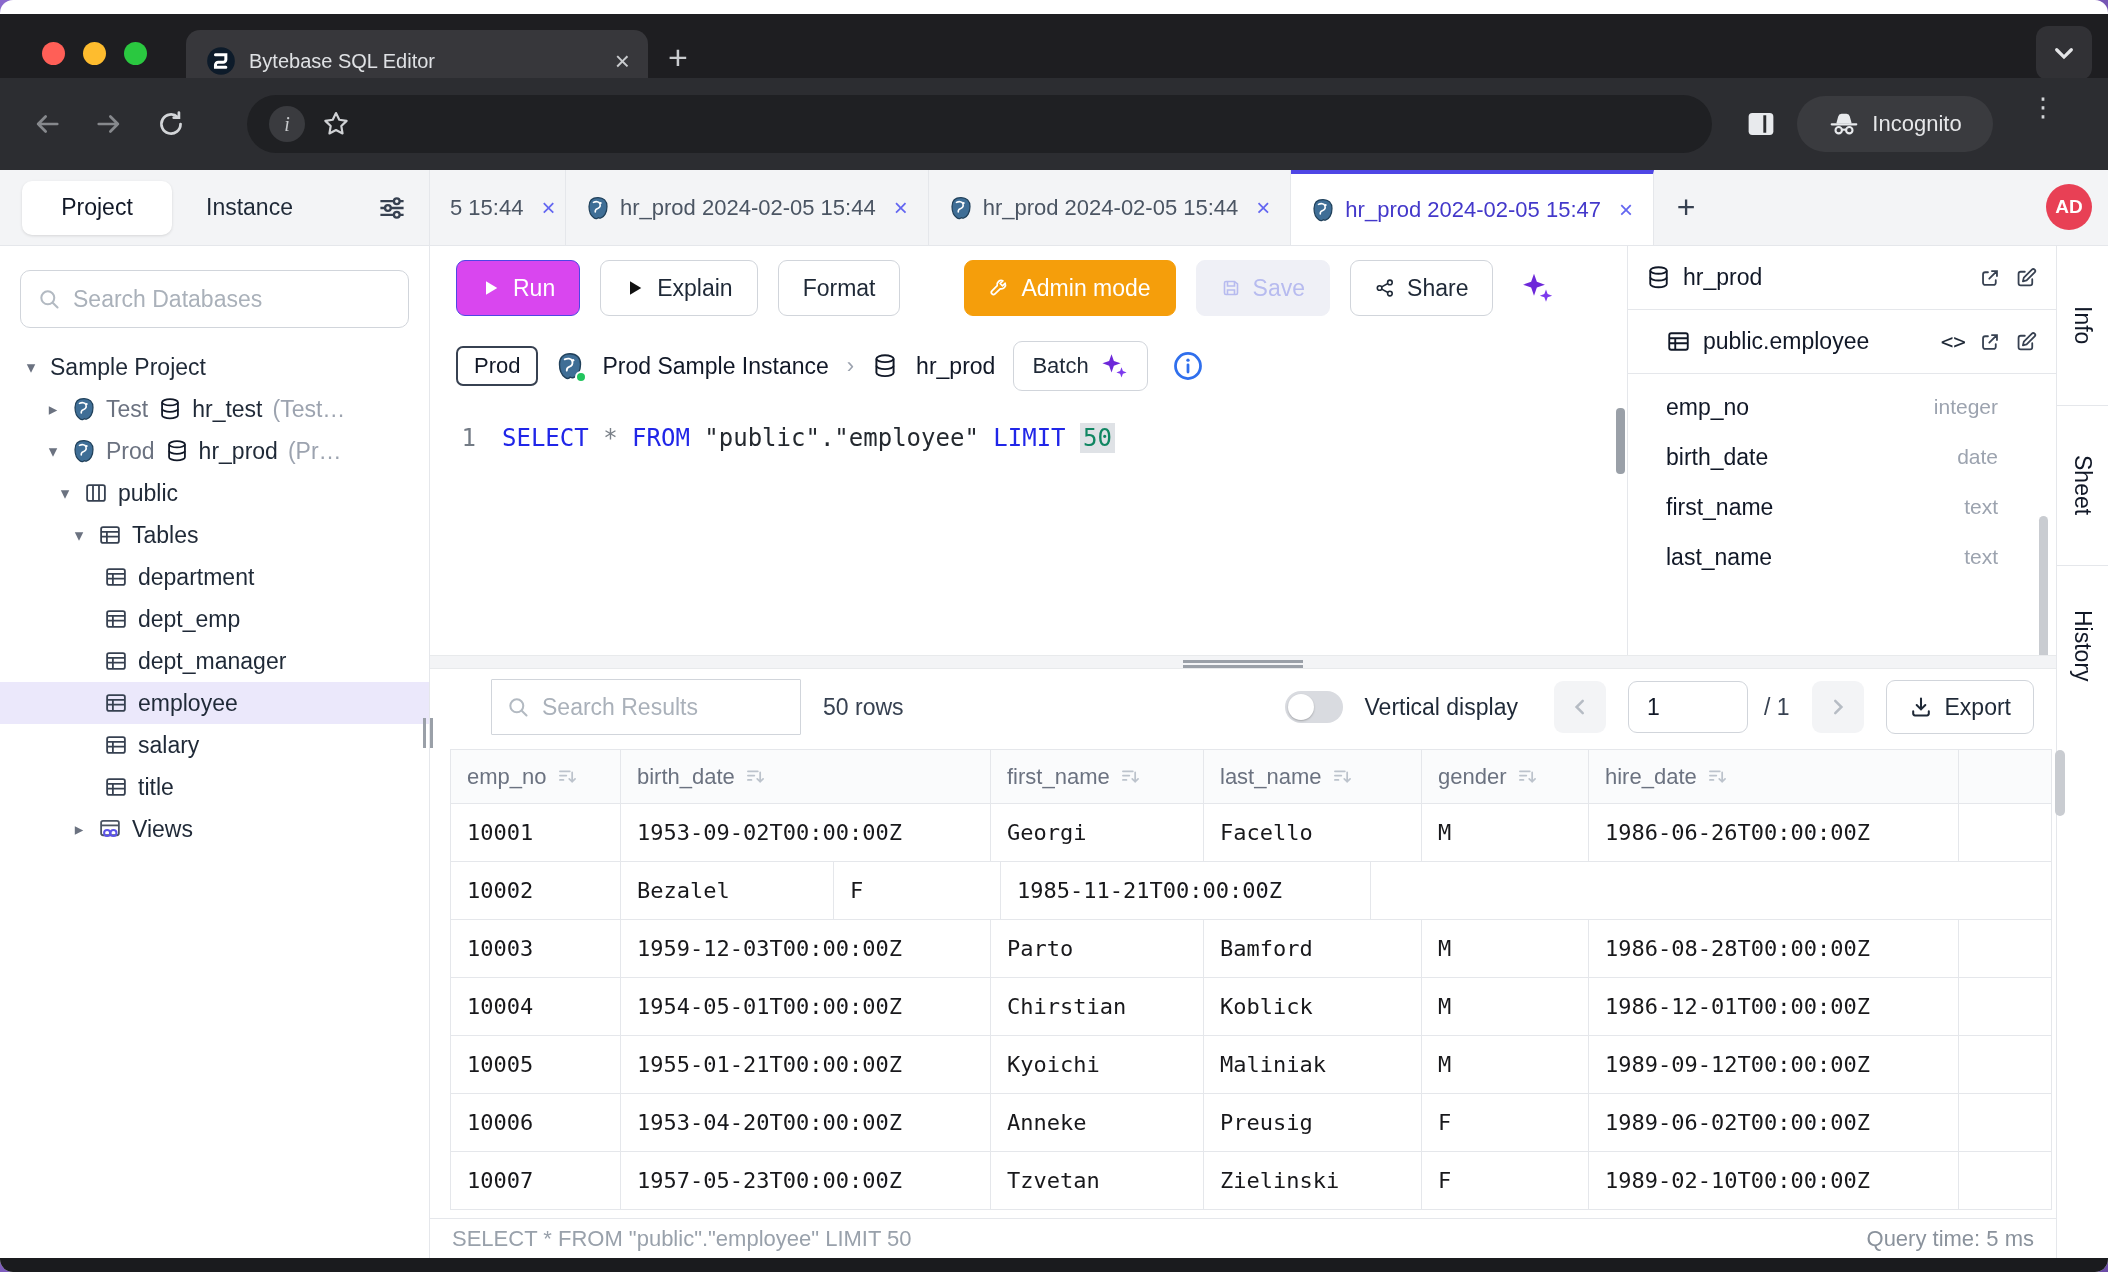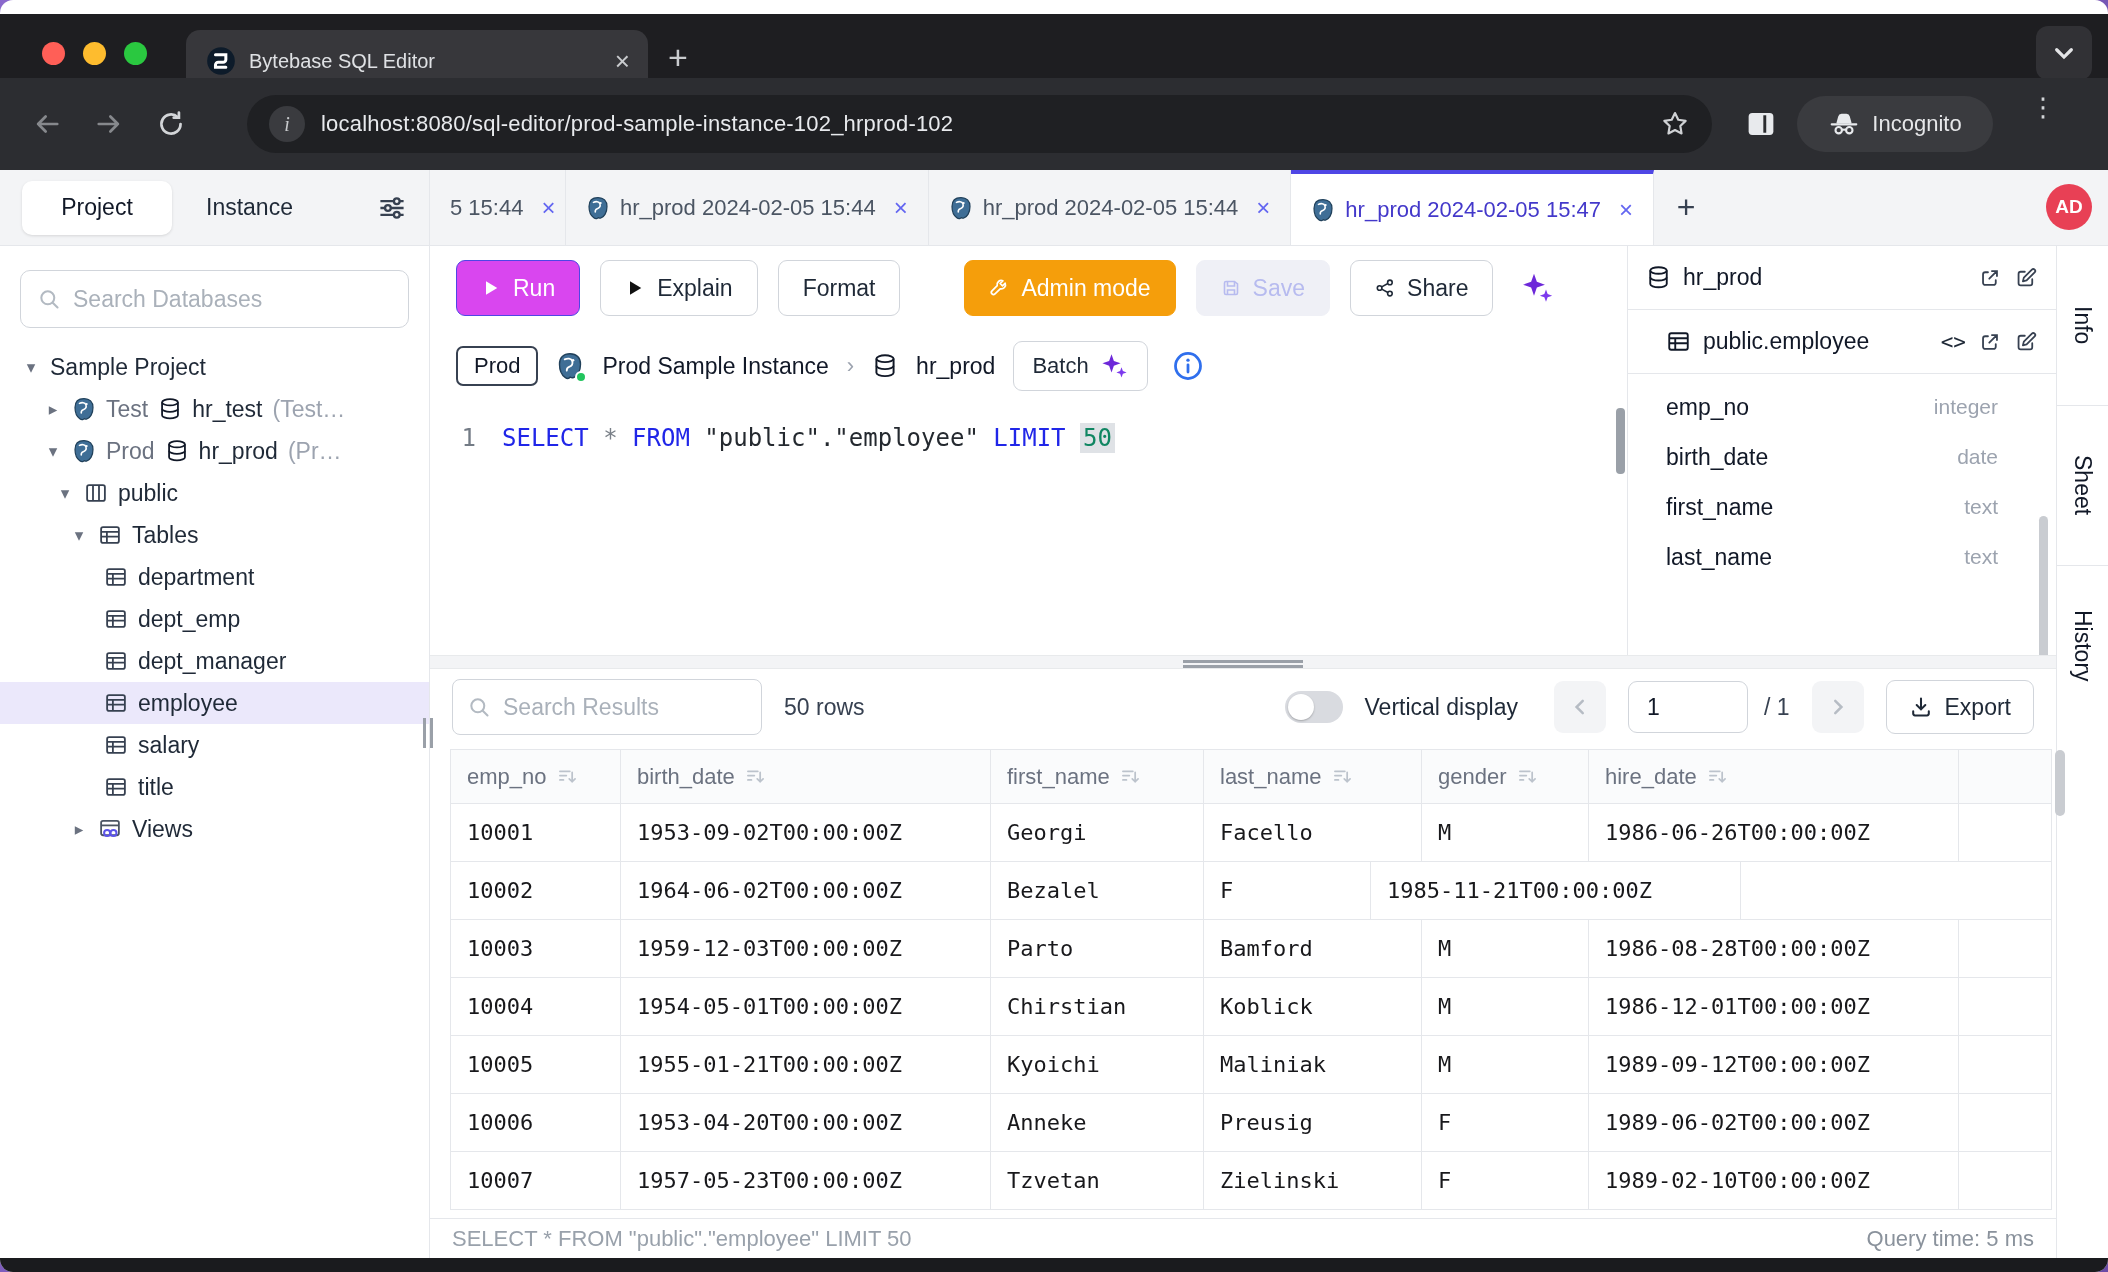--- a/index.html
+++ b/index.html
@@ -133,22 +133,22 @@
 
   
   .h-divider { height:14px; background:#f3f4f6; border-top:1px solid #e8eaec; border-bottom:1px solid #e8eaec;
       position:relative; }
   .h-handle { position:absolute; left:50%; top:2px; transform:translateX(-50%); }
   .h-handle i { display:block; width:120px; height:3px; background:#9aa0a8; margin:2px 0; }
 
   
   .results { flex:1; display:flex; flex-direction:column; min-height:0; position:relative; }
   .res-toolbar { height:76px; display:flex; align-items:center; padding:0 22px; gap:22px; }
-  .res-search { width:310px; height:56px; border:1px solid #d1d5db; border-radius:8px; display:flex;
-      align-items:center; padding:0 14px; gap:12px; color:#b3bac2; }
+  .res-search { width:310px; height:56px; border:1px solid #d1d5db; border-radius:1px; display:flex;
+      align-items:center; padding:0 14px; gap:12px; color:#b3bac2;margin-left:39px; }
   .res-search .ph { font-size:23px; color:#aab1ba; }
   .rowcount { font-size:23px; color:#374151; }
   .spacer { flex:1; }
   .toggle { width:58px; height:32px; border-radius:16px; background:#d9dbe0; position:relative; }
   .toggle .knob { position:absolute; left:3px; top:3px; width:26px; height:26px; border-radius:50%;
       background:#fff; box-shadow:0 1px 2px rgba(0,0,0,.25); }
   .toggle-label { font-size:23px; color:#1f2937; margin-right:14px; }
   .pg-btn { width:52px; height:52px; background:#f3f4f6; border-radius:9px; display:flex; align-items:center;
       justify-content:center; color:#b6bcc4; }
   .pg-input { width:120px; height:52px; border:1px solid #d1d5db; border-radius:9px; font-size:23px;
@@ -205,21 +205,20 @@
         </svg></span>
     <span class="nav-ic"><svg viewBox="0 0 22 22" width="100%" height="100%" fill="none" stroke="currentColor" stroke-width="2" stroke-linecap="round" stroke-linejoin="round">
           <path d="M3.5 11h14M12 5.5L17.5 11 12 16.5"></path>
         </svg></span>
     <span class="nav-ic lit"><svg viewBox="0 0 22 22" width="100%" height="100%" fill="none" stroke="currentColor" stroke-width="2" stroke-linecap="round">
           <path d="M18 11a7 7 0 1 1-2.1-5"></path>
           <path d="M16.8 2.6v3.8h-3.8"></path>
         </svg></span>
     <div class="urlbar">
       <span class="info-circ">i</span>
-      <span class="url-text">localhost:8080/sql-editor/prod-sample-instance-102_hrprod-102</span>
       <span class="star-ic"><svg viewBox="0 0 22 22" width="100%" height="100%" fill="none" stroke="currentColor" stroke-width="1.6" stroke-linejoin="round">
             <path d="M11 3l2.4 4.9 5.4.8-3.9 3.8.9 5.4-4.8-2.5-4.8 2.5.9-5.4L3.2 8.7l5.4-.8z"></path>
           </svg></span>
     </div>
     <span class="sidepanel-ic"><svg viewBox="0 0 22 22" width="100%" height="100%">
           <rect x="2.5" y="3.5" width="17" height="15" rx="2.5" fill="#e8eaed"></rect>
           <rect x="12.6" y="5" width="2" height="12" fill="#2b2c2f"></rect>
         </svg></span>
     <div class="incog">
       <span style="width:32px;height:32px"><svg viewBox="0 0 26 26" width="100%" height="100%" fill="none" stroke="#e8eaed" stroke-width="1.7">
@@ -670,21 +669,20 @@
                     <div class="g-cell" style="width: 170px; flex: 0 0 auto;">10001</div>
                     <div class="g-cell" style="width: 370px; flex: 0 0 auto;">1953-09-02T00:00:00Z</div>
                     <div class="g-cell" style="width: 213px; flex: 0 0 auto;">Georgi</div>
                     <div class="g-cell" style="width: 218px; flex: 0 0 auto;">Facello</div>
                     <div class="g-cell" style="width: 167px; flex: 0 0 auto;">M</div>
                     <div class="g-cell" style="width: 370px; flex: 0 0 auto;">1986-06-26T00:00:00Z</div>
                     <div class="g-cell"></div>
                   </div>
                   <div class="g-row">
                     <div class="g-cell" style="width: 170px; flex: 0 0 auto;">10002</div>
-                    <div class="g-cell" style="width: 370px; flex: 0 0 auto;">1964-06-02T00:00:00Z</div>
                     <div class="g-cell" style="width: 213px; flex: 0 0 auto;">Bezalel</div>
                     <div class="g-cell" style="width: 167px; flex: 0 0 auto;">F</div>
                     <div class="g-cell" style="width: 370px; flex: 0 0 auto;">1985-11-21T00:00:00Z</div>
                     <div class="g-cell"></div>
                   </div>
                   <div class="g-row">
                     <div class="g-cell" style="width: 170px; flex: 0 0 auto;">10003</div>
                     <div class="g-cell" style="width: 370px; flex: 0 0 auto;">1959-12-03T00:00:00Z</div>
                     <div class="g-cell" style="width: 213px; flex: 0 0 auto;">Parto</div>
                     <div class="g-cell" style="width: 218px; flex: 0 0 auto;">Bamford</div>

